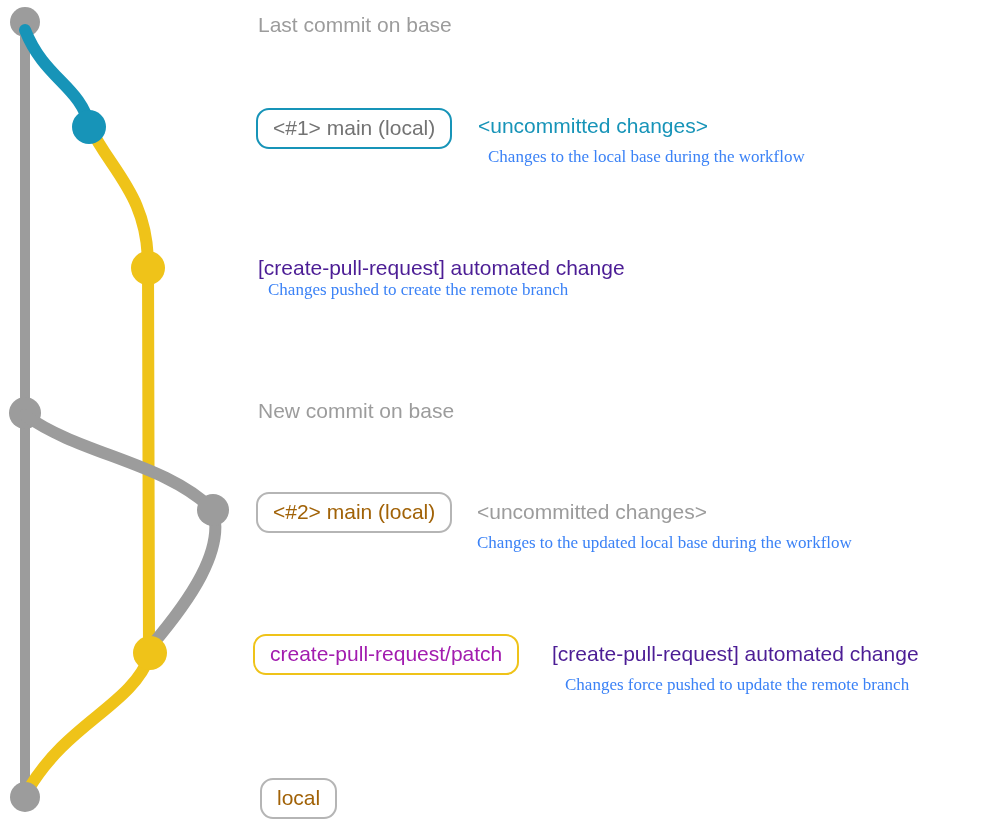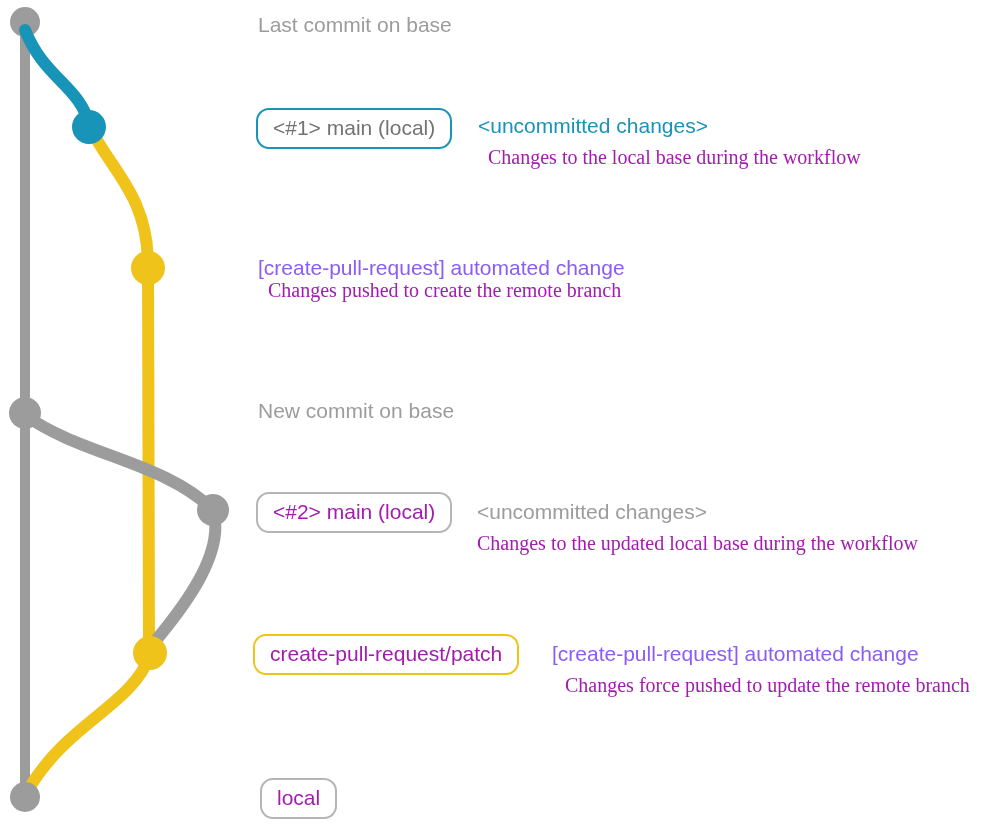--- a/index.html
+++ b/index.html
@@ -27,43 +27,43 @@
   }
   
   .lbl {
     position: absolute;
     font-size: 21px;
     line-height: 24px;
     white-space: nowrap;
   }
   .gray-text   { color: #9c9c9c; }
   .teal-text   { color: #1794b8; }
-  .yellow-text { color: #8b5cf6; }
+  .yellow-text { color: #4c1d95; }
   .serif {
     position: absolute;
     font-family: "Liberation Serif", serif;
-    font-size: 20px;
+    font-size: 17px;
     line-height: 22px;
-    color: #a21caf;
+    color: #3b82f6;
     white-space: nowrap;
   }
   .badge {
     position: absolute;
     box-sizing: border-box;
     border: 2px solid;
     border-radius: 13px;
     padding: 6px 15px 7px 15px;
     font-size: 21px;
     line-height: 24px;
     white-space: nowrap;
     background: #ffffff;
   }
   .badge.teal   { color: #737373; border-color: #1794b8; }
   .badge.yellow { color: #a21caf; border-color: #efc319; }
-  .badge.gray   { color: #a21caf; border-color: #b5b5b5; }
+  .badge.gray   { color: #a16207; border-color: #b5b5b5; }
 </style>
 </head>
 <body>
 
 <div class="canvas">
 
   <svg class="graph-svg" width="981" height="827" viewBox="0 0 981 827">
 
     <path d="M 25 22 L 25 797" stroke-width="10" stroke="#9c9c9c"></path>
 

